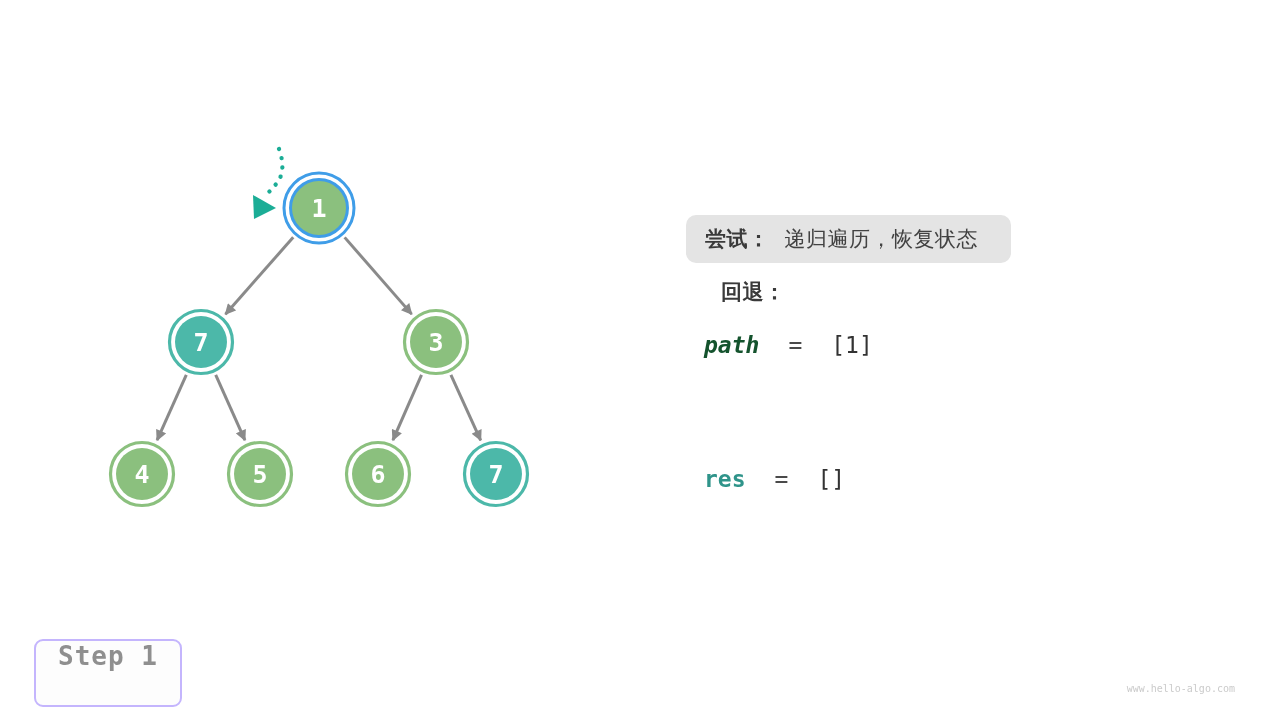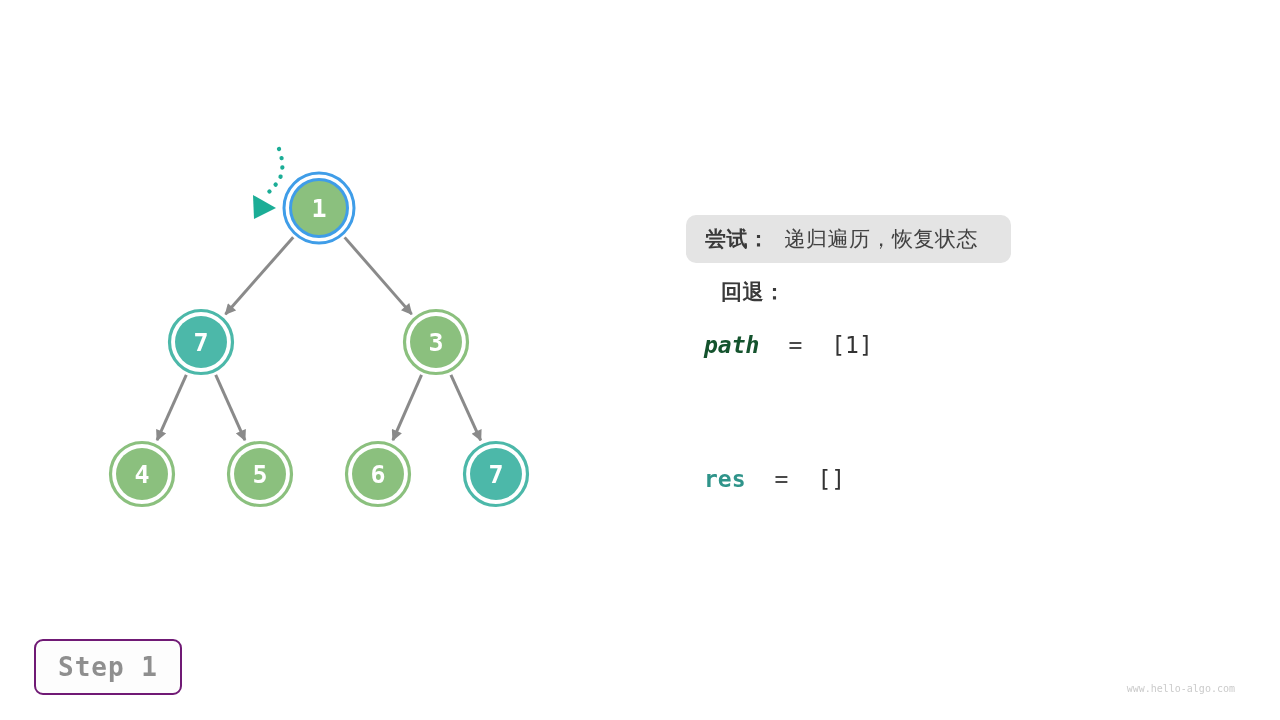--- a/index.html
+++ b/index.html
@@ -66,26 +66,26 @@
     margin-right: 14px;
   }
   .var-path { color: #14532d; font-style: italic; }
   .var-res  { color: #2f948a; }
   .eq-sign  { color: #4a4a4a; margin-right: 14px; font-weight: 400; }
   .var-value { color: #333333; font-weight: 400; }
   
   .step-badge {
     position: absolute;
     left: 34px; top: 639px;
-    width: 148px; height: 56px;
+    width: 148px; height: 68px;
     background: #fdfdfd;
-    border: 2px solid #701a75;
+    border: 2px solid #c4b5fd;
     border-radius: 9px;
     display: flex;
-    align-items: center;
+    align-items: flex-start;
     justify-content: center;
   }
   .step-badge span {
     font-family: "DejaVu Sans Mono", monospace;
     font-size: 26px;
     font-weight: 700;
     color: #8f8f8f;
     letter-spacing: 1px;
   }
   

